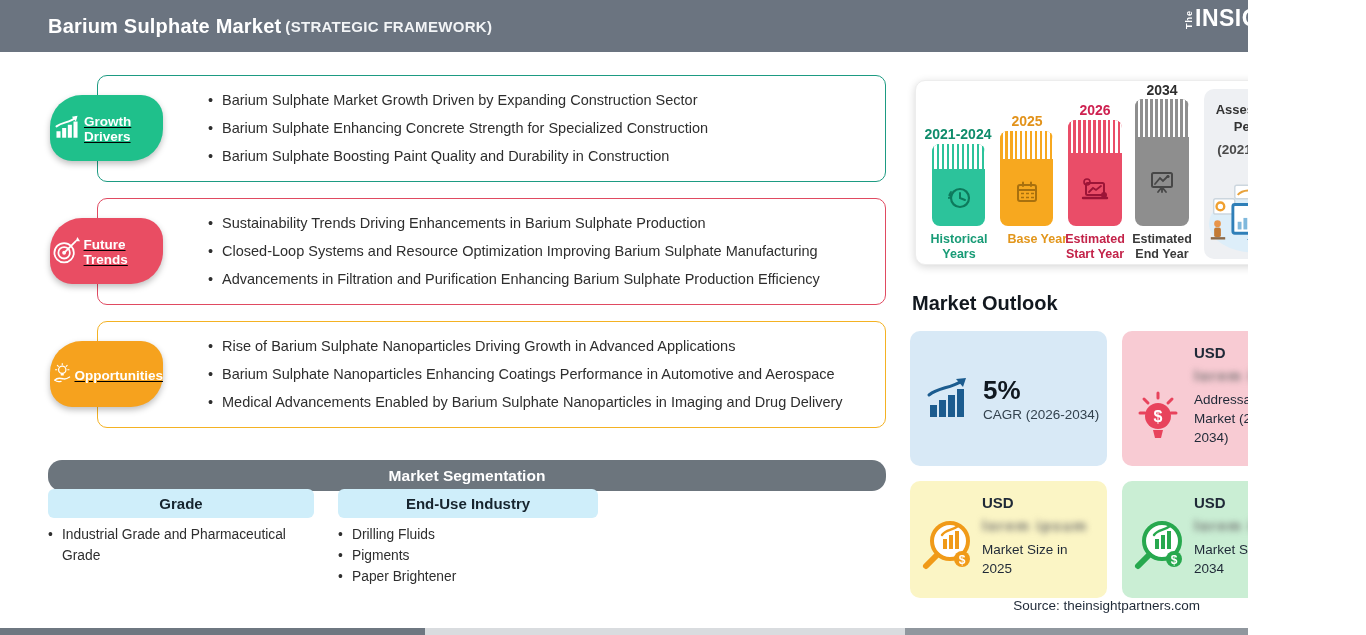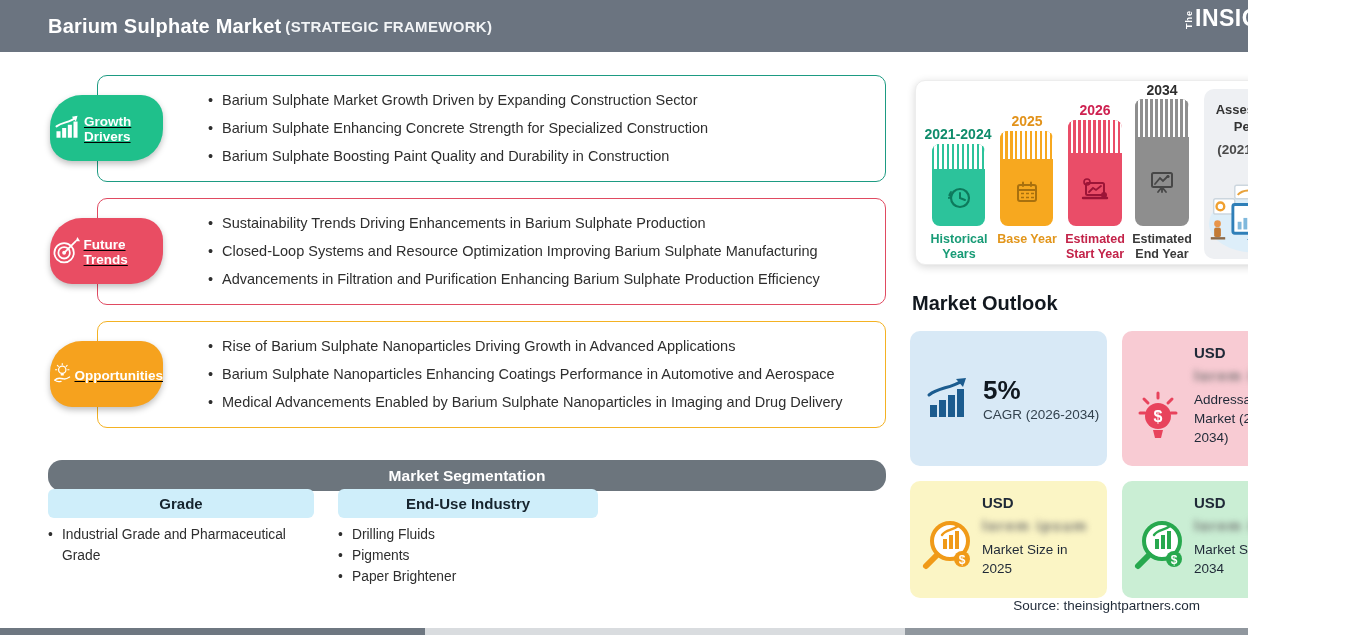--- a/index.html
+++ b/index.html
@@ -210,21 +210,21 @@
       <div class="tl-stripe" style="height:28px;"></div>
       <div class="tl-solid">
         <svg width="28" height="28" viewBox="0 0 28 28">
           <rect x="5" y="6" width="18" height="16" rx="2" fill="none" stroke="#a8700e" stroke-width="2"></rect>
           <path d="M5,11 L23,11" stroke="#a8700e" stroke-width="2"></path>
           <path d="M10,3.5 L10,7 M18,3.5 L18,7" stroke="#a8700e" stroke-width="2" stroke-linecap="round"></path>
           <path d="M8,14.5 h3 M13,14.5 h3 M18,14.5 h3 M8,18.5 h3 M13,18.5 h3 M18,18.5 h3" stroke="#a8700e" stroke-width="1.6"></path>
         </svg>
       </div>
     </div>
-    <div class="tl-lbl" style="left:71px; color:#e2961c;">Base Year</div>
+    <div class="tl-lbl" style="left:71px; color:#e2961c;text-align:right;">Base Year</div>
 
     <span class="tl-year" style="left:134px; top:21px; color:#ce2150;">2026</span>
     <div class="tl-bar bar-start" style="left:152px; top:39px; width:54px; height:106px;">
       <div class="tl-stripe" style="height:33px;"></div>
       <div class="tl-solid">
         <svg width="32" height="28" viewBox="0 0 32 28">
           <rect x="7" y="7" width="18" height="12" rx="1.5" fill="none" stroke="#9c1437" stroke-width="2"></rect>
           <path d="M4,22 L28,22" stroke="#9c1437" stroke-width="2.4" stroke-linecap="round"></path>
           <path d="M10,16 L14,12 L17,14 L22,10" fill="none" stroke="#9c1437" stroke-width="1.8" stroke-linecap="round"></path>
           <circle cx="8" cy="6" r="3" fill="none" stroke="#9c1437" stroke-width="1.6"></circle>

